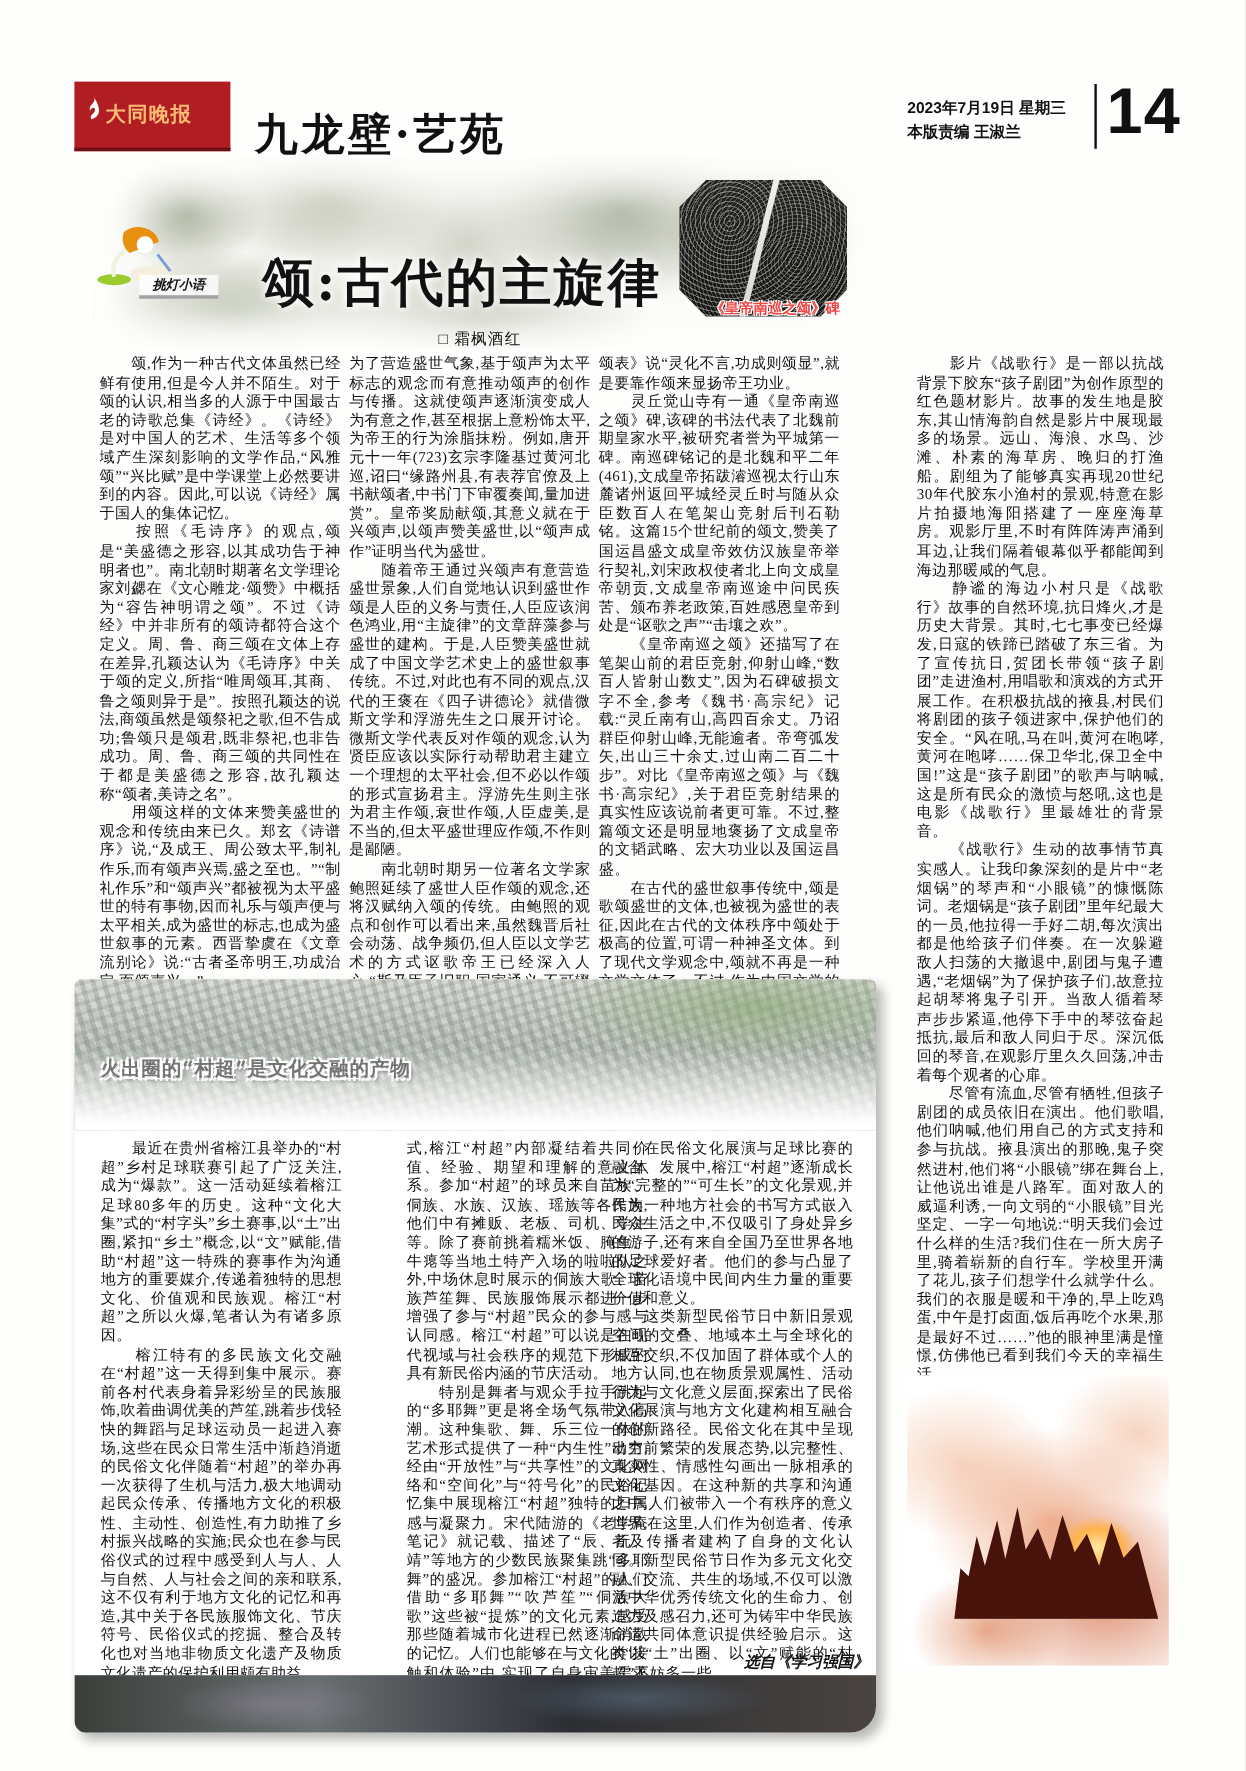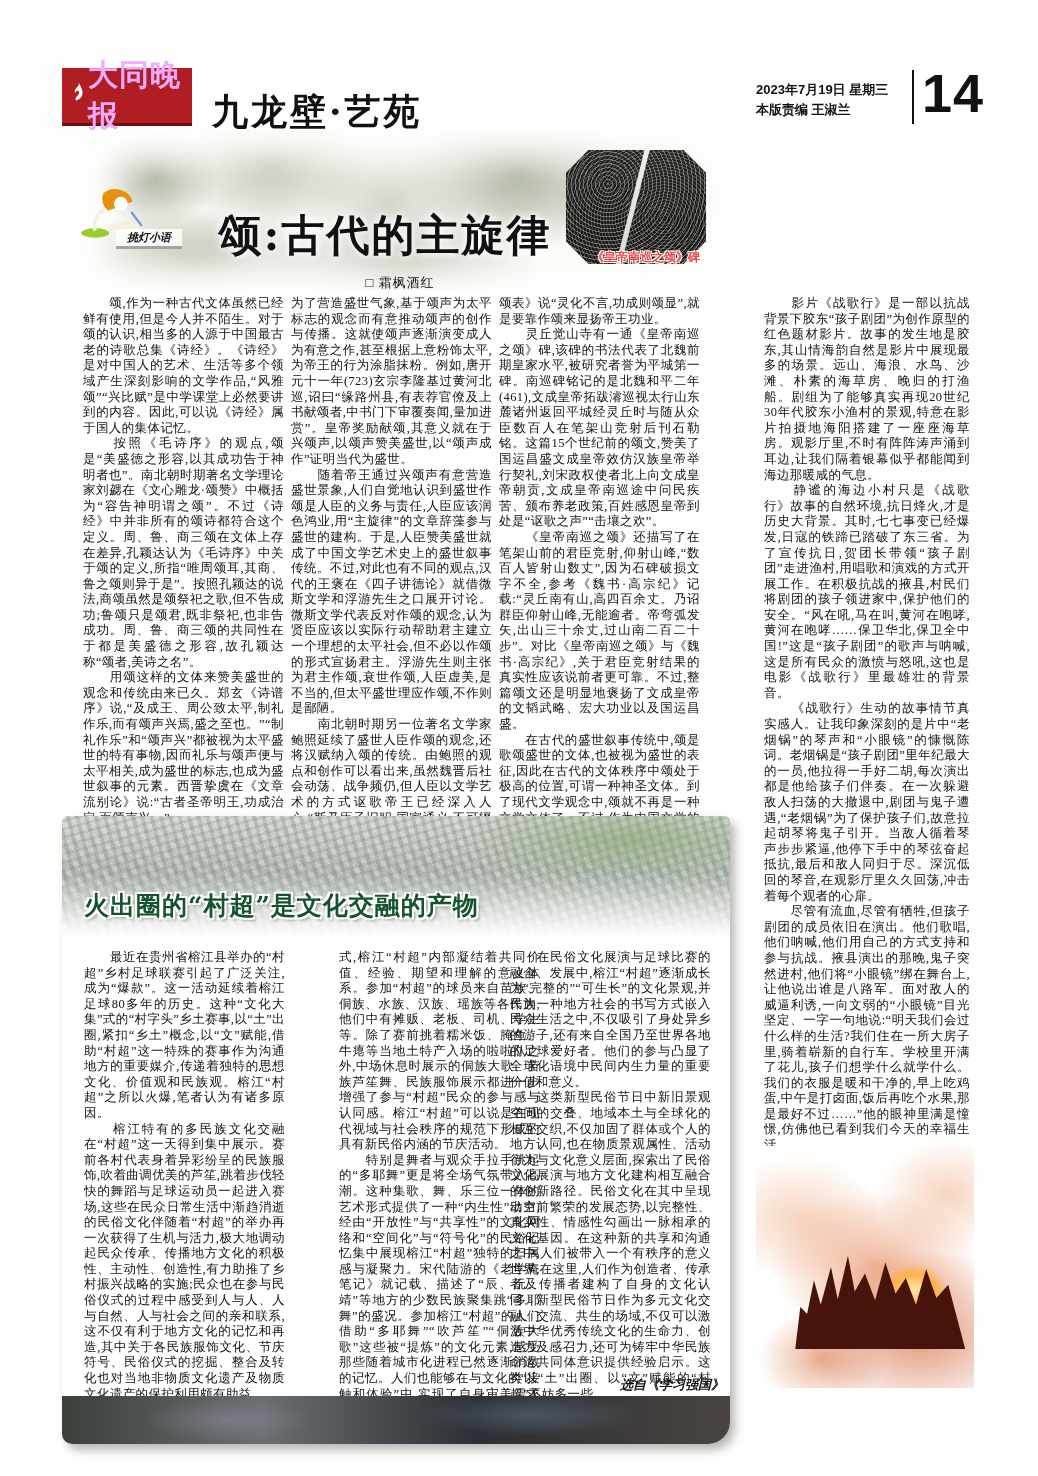--- a/index.html
+++ b/index.html
@@ -4,21 +4,21 @@
 <style>
   html,body{margin:0;padding:0;background:#e9e9e7;}
   .page{
     position:relative;width:1038px;height:1476px;margin:0 auto;
     background:#fefefd;outline:1px solid #d8d8d4;overflow:hidden;
     font-family:"Liberation Serif","DejaVu Serif",serif;color:#111;
   }
   
   .masthead{position:absolute;left:62px;top:68px;width:130px;height:58px;
     background:#b01e23;border-bottom:3px solid #6d1013;display:flex;align-items:center;gap:4px;padding:0 6px;box-sizing:border-box;}
-  .masthead .logo-text{color:#f0abfc;font-weight:bold;font-size:30px;letter-spacing:1px;font-family:"DejaVu Serif","Liberation Serif",serif;}
+  .masthead .logo-text{color:#fdba74;font-weight:bold;font-size:17px;letter-spacing:1px;font-family:"DejaVu Serif","Liberation Serif",serif;}
   .section-title{position:absolute;left:212px;top:88px;font-size:36px;font-weight:bold;letter-spacing:3px;font-family:"DejaVu Serif","Liberation Serif",serif;}
   .dateblock{position:absolute;left:756px;top:80px;width:150px;font-size:13px;line-height:20px;font-weight:bold;font-family:"Liberation Sans",sans-serif;}
   .hdr-divider{position:absolute;left:912px;top:70px;width:2px;height:54px;background:#111;}
   .page-number{position:absolute;left:922px;top:62px;font-size:54px;font-weight:bold;font-family:Liberation Sans, sans-serif;letter-spacing:1px;}
   
   .banner{position:absolute;left:78px;top:130px;width:648px;height:160px;
     background:
       radial-gradient(90px 70px at 12% 30%, rgba(152,161,136,.8), transparent 70%),
       radial-gradient(140px 90px at 30% 22%, rgba(174,180,158,.8), transparent 70%),
       radial-gradient(120px 100px at 48% 45%, rgba(199,203,188,.75), transparent 70%),
@@ -66,22 +66,22 @@
   
   .bottom-box{position:absolute;left:62px;top:816px;width:668px;height:628px;background:#fff;
     border-radius:6px 6px 22px 10px;box-shadow:5px 6px 10px rgba(0,0,0,.28);overflow:hidden;}
   .crowd{position:absolute;left:0;top:0;width:100%;height:126px;background:
       linear-gradient(180deg, rgba(255,255,255,0) 45%, #fff 96%),
       radial-gradient(240px 60px at 85% 18%, rgba(134,168,111,.6), transparent 70%),
       repeating-linear-gradient(75deg, rgba(90,100,95,.22) 0 4px, transparent 4px 9px),
       repeating-linear-gradient(-15deg, rgba(160,150,140,.28) 0 3px, transparent 3px 8px),
       repeating-linear-gradient(40deg, rgba(225,228,224,.4) 0 5px, transparent 5px 11px),
       linear-gradient(180deg,#d4d9d2,#aab5ac 55%,#c2c8bf);}
-  .bottom-title{position:absolute;left:22px;top:52px;font-size:25px;font-weight:900;letter-spacing:1px;
-    font-family:"DejaVu Serif","Liberation Serif",serif;color:#14532d;
+  .bottom-title{position:absolute;left:22px;top:52px;font-size:16px;font-weight:900;letter-spacing:1px;
+    font-family:"DejaVu Serif","Liberation Serif",serif;color:#737373;
     text-shadow:-2px -2px 0 #fff,2px -2px 0 #fff,-2px 2px 0 #fff,2px 2px 0 #fff,3px 3px 3px rgba(0,0,0,.35);}
   .bcol{position:absolute;top:134px;height:446px;width:201px;}
   .bcol1{left:22px;} .bcol2{left:234px;margin-left:43px;} .bcol3{left:448px;}
   .bottom-source{position:absolute;left:510px;top:560px;width:200px;text-align:center;font-size:13px;font-style:italic;font-weight:bold;}
   .bottom-strip{position:absolute;left:0;top:580px;width:100%;height:48px;background:
       radial-gradient(120px 30px at 25% 50%, rgba(150,140,160,.5), transparent 70%),
       radial-gradient(160px 30px at 70% 40%, rgba(90,110,130,.6), transparent 70%),
       linear-gradient(90deg,#3a3f3a,#6a6f72 30%,#2c2e33 62%,#4a4440);}
 </style>
 </head>

